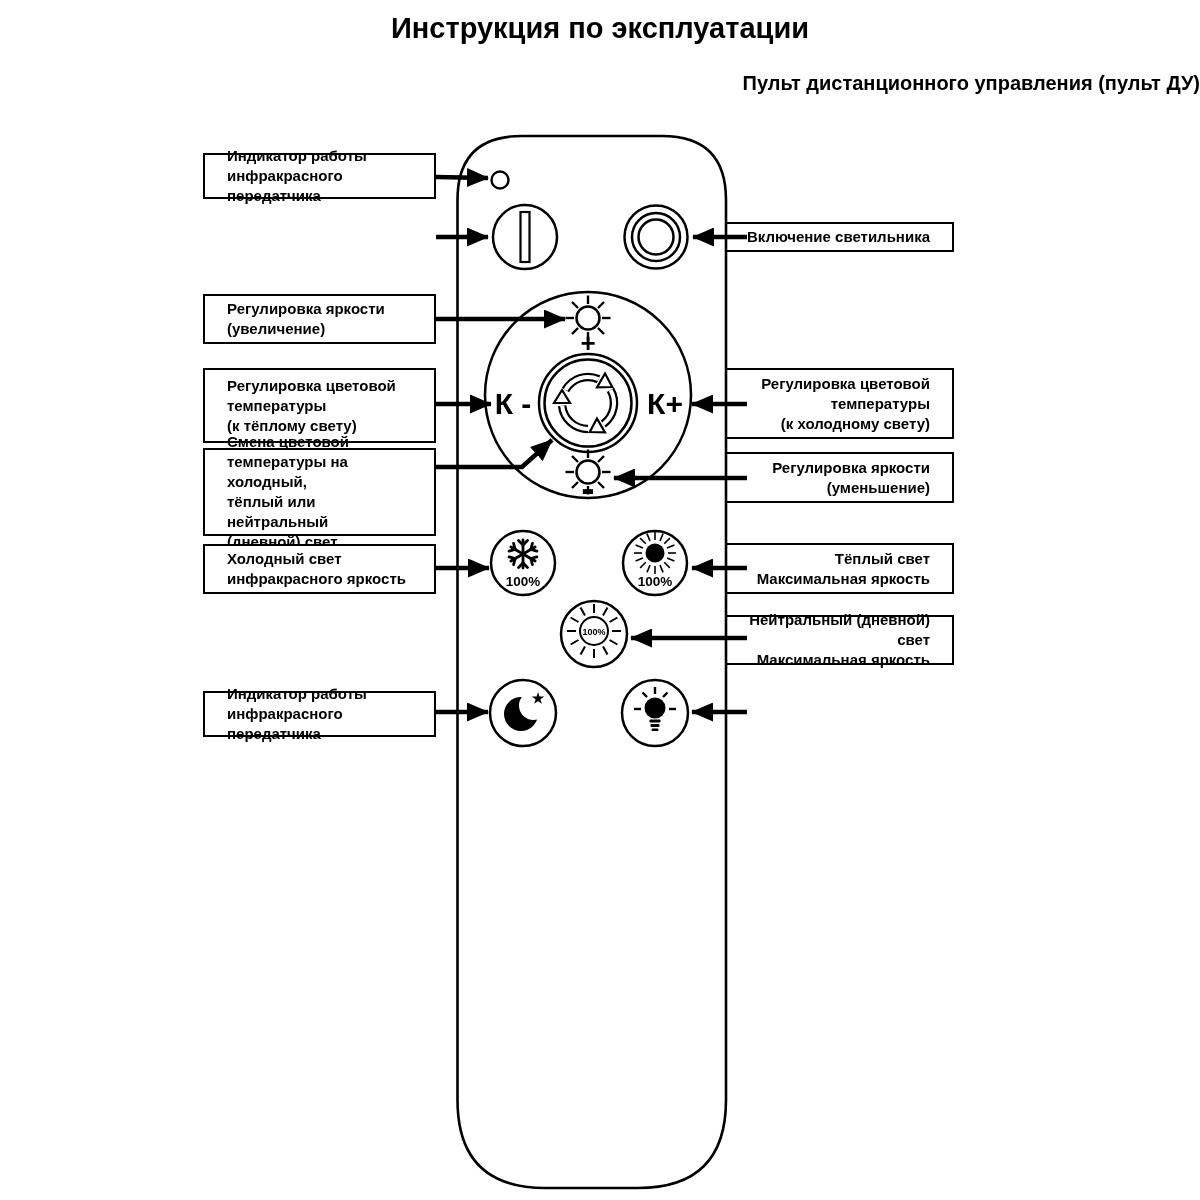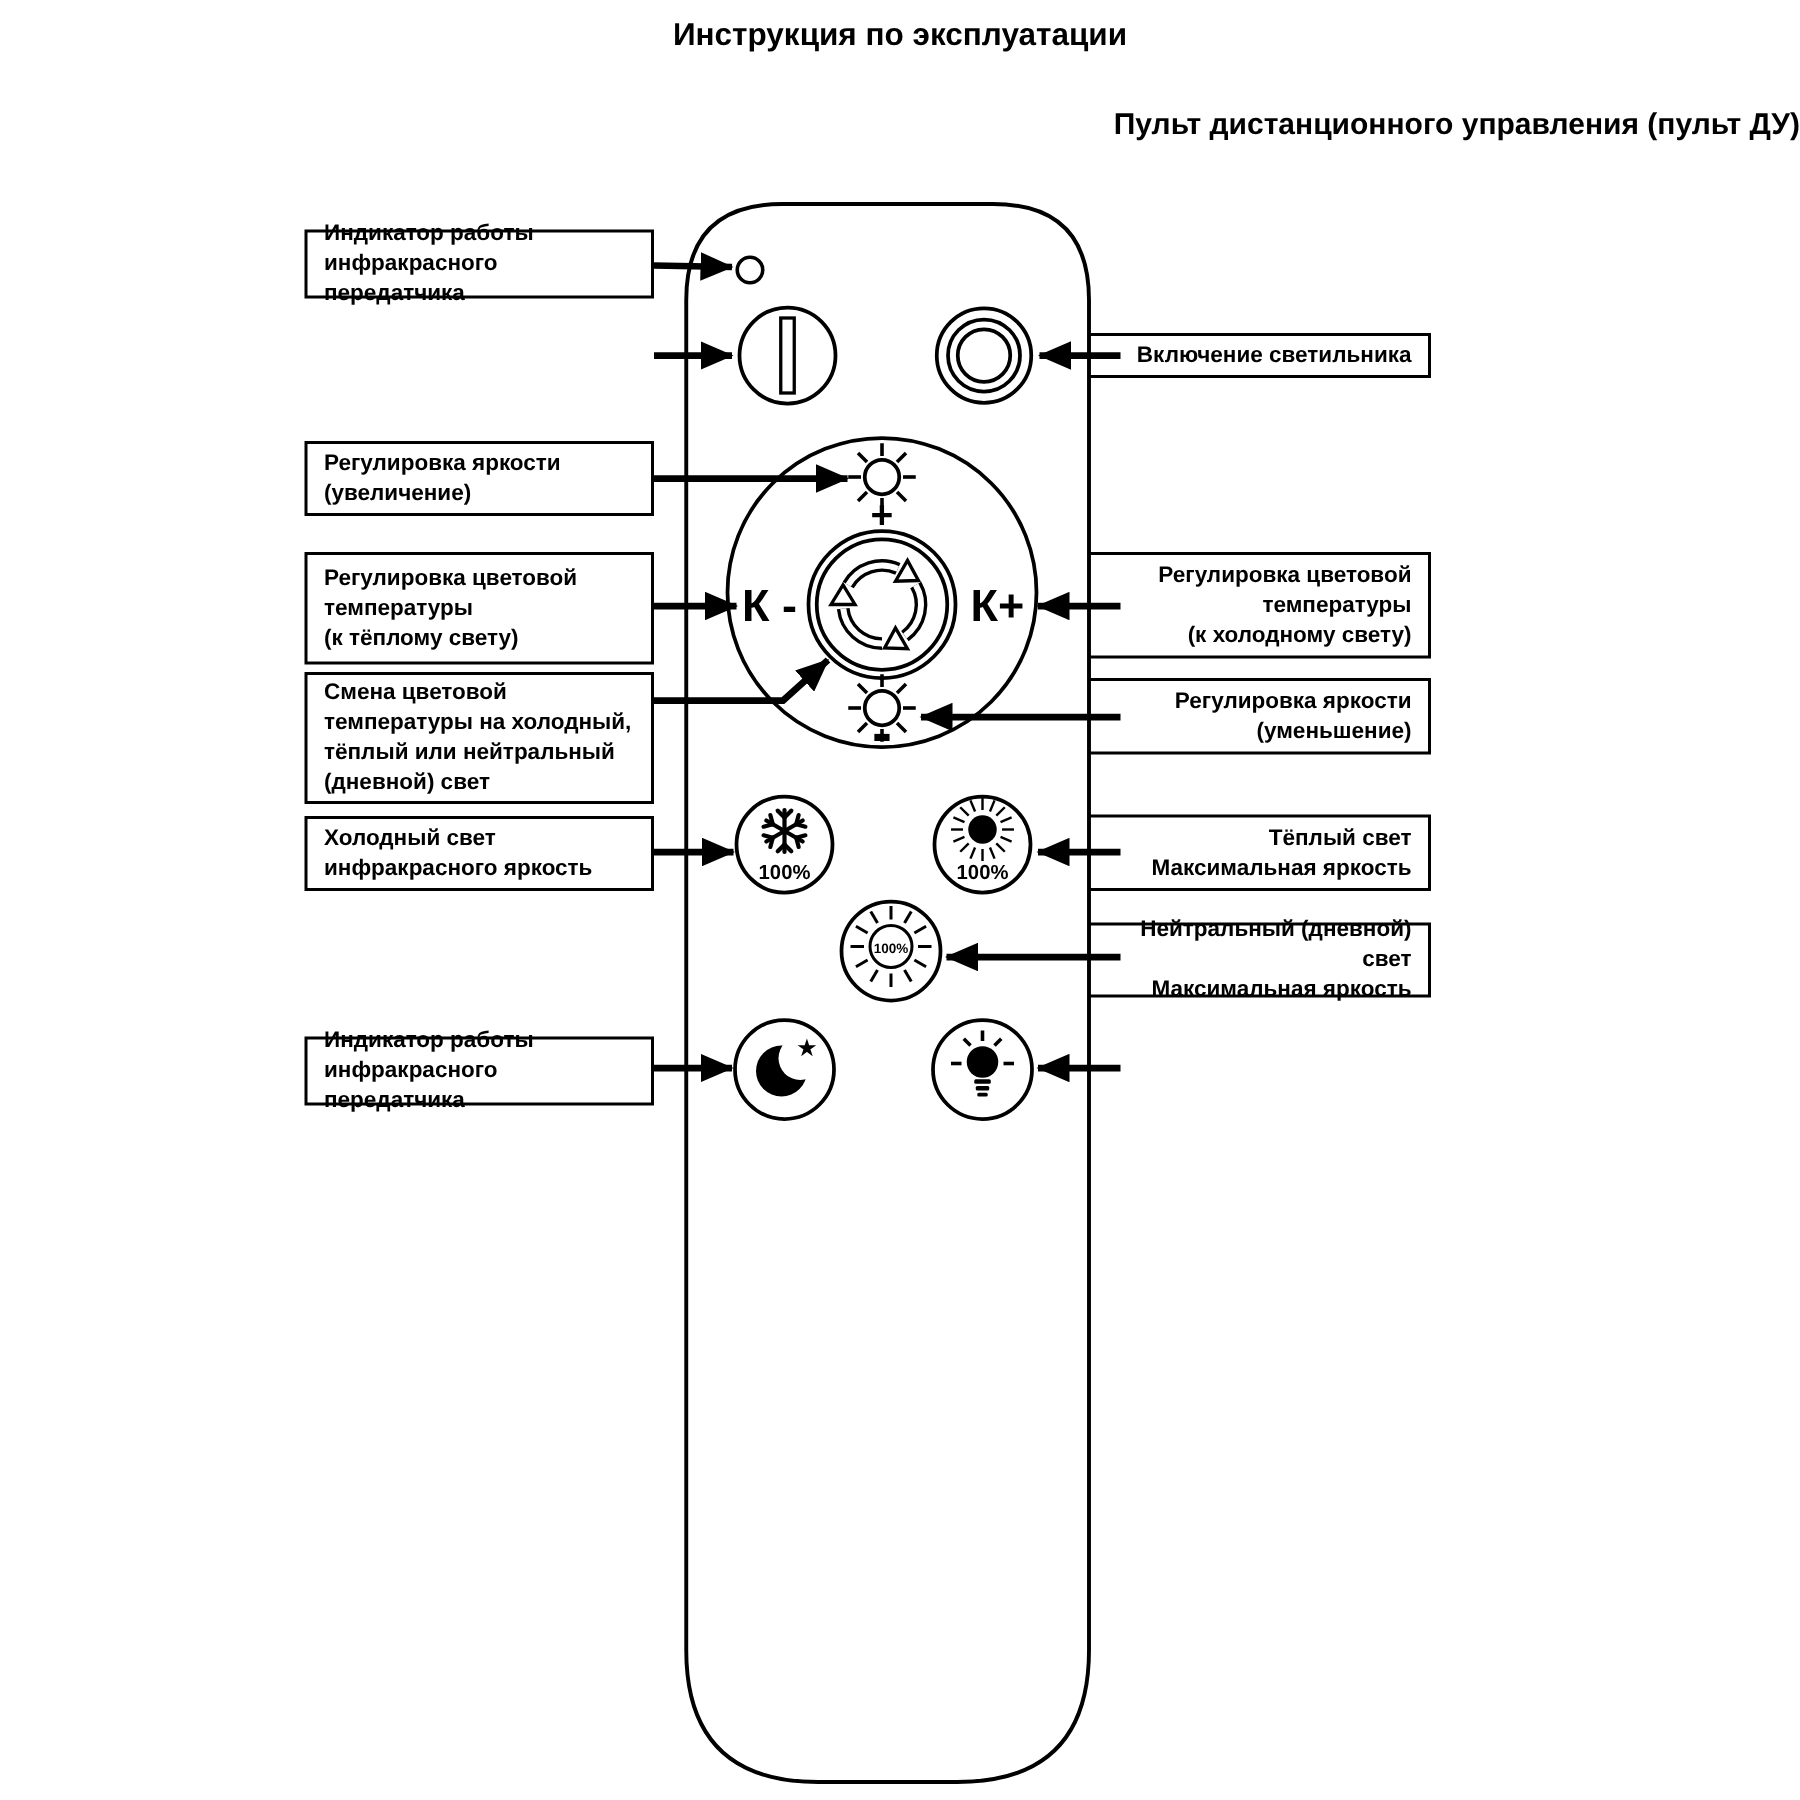--- a/index.html
+++ b/index.html
@@ -1,24 +1,24 @@
 <!DOCTYPE html>
 <html><head>
 <meta charset="utf-8">
 <style>
   html,body{margin:0;padding:0;background:#fff;}
   .stage{position:relative;width:1200px;height:1200px;background:#fff;overflow:hidden;
          font-family:"Liberation Sans",sans-serif;color:#000;}
   .title{position:absolute;left:0;top:12px;width:1200px;text-align:center;
-         font-size:21px;font-weight:bold;}
+         font-size:29px;font-weight:bold;}
   .subtitle{position:absolute;left:0;top:72px;width:1200px;text-align:right;
          font-size:20px;font-weight:bold;}
   .box{position:absolute;box-sizing:border-box;border:2px solid #000;background:#fff;
        display:flex;align-items:center;white-space:pre-line;
-       font-size:15px;line-height:20px;font-weight:bold;padding:2px 11px;}
+       font-size:15px;line-height:20px;font-weight:bold;padding:2px 22px;}
   .box.left{left:203px;width:233px;justify-content:flex-start;text-align:left;}
   .box.right{left:720px;width:234px;justify-content:flex-end;text-align:right;}
   svg text{font-family:"Liberation Sans",sans-serif;font-weight:bold;fill:#000;text-anchor:middle;}
   .lines line,.lines polyline{stroke:#000;stroke-width:4.5;fill:none;}
 </style>
 </head>
 <body>
 
 <div class="stage">
 

